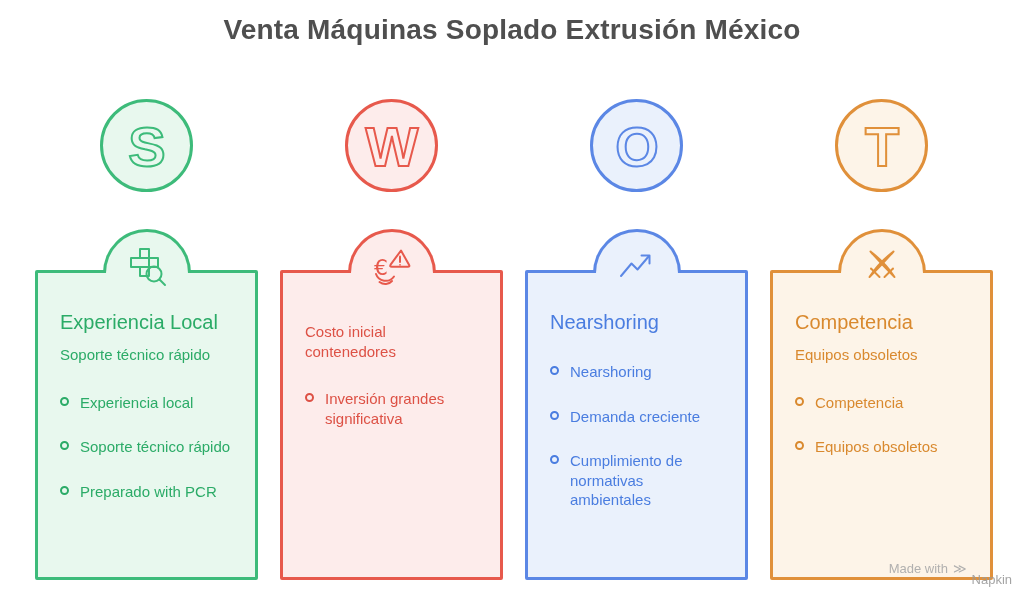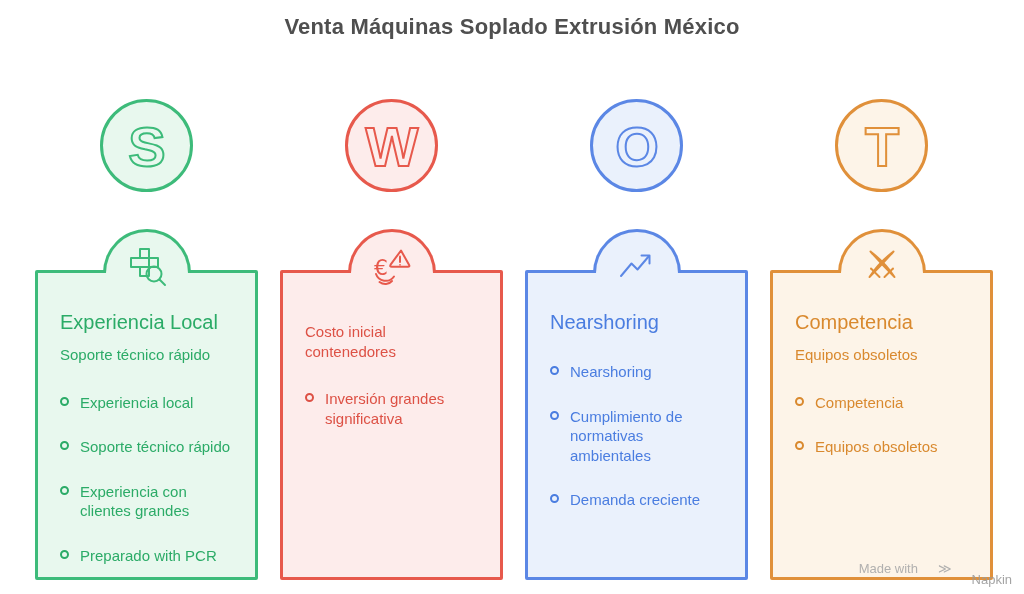--- a/index.html
+++ b/index.html
@@ -11,21 +11,21 @@
     font-family: "Liberation Sans", "DejaVu Sans", sans-serif;
     overflow: hidden;
     position: relative;
   }
   .main-title {
     position: absolute;
     top: 14px;
     left: 0;
     width: 1024px;
     text-align: center;
-    font-size: 22px;
+    font-size: 28px;
     font-weight: bold;
     color: #4f4f4f;
     letter-spacing: 0.2px;
   }
   .columns {
     position: absolute;
     top: 99px;
     left: 35px;
     display: flex;
     gap: 22px;
@@ -130,21 +130,21 @@
     border-radius: 50%;
   }
   .watermark {
     position: absolute;
     right: 12px;
     bottom: 7px;
     font-size: 13px;
     color: #a9a9a9;
     display: flex;
     align-items: center;
-    gap: 20px;
+    gap: 5px;
     opacity: 0.9;
   }
   .watermark .brand { color: #9b9b9b; margin-top: 23px; }
   .watermark .logo { font-size: 13px; color: #a9a9a9; }
 </style>
 </head>
 <body>
 
 <div class="main-title">Venta Máquinas Soplado Extrusión México</div>
 
@@ -169,24 +169,20 @@
       <h2 class="card-title">Experiencia Local</h2>
       <p class="card-subtitle">Soporte técnico rápido</p>
       <ul class="card-list">
           <li class="card-item">
           <span class="marker"></span>
           <span class="item-text">Experiencia local</span>
         </li>
           <li class="card-item">
           <span class="marker"></span>
           <span class="item-text">Soporte técnico rápido</span>
-        </li>
-          <li class="card-item">
-          <span class="marker"></span>
-          <span class="item-text">Experiencia con clientes grandes</span>
         </li>
           <li class="card-item">
           <span class="marker"></span>
           <span class="item-text">Preparado with PCR</span>
         </li>
         </ul>
     </div>
   </div>
 
   <div class="column" style="--accent: #e7594c; --accent-text: #dd5145; --bg: #fdeceb;">
@@ -232,25 +228,25 @@
         </svg>
       </div>
       <h2 class="card-title">Nearshoring</h2>
       <ul class="card-list">
           <li class="card-item">
           <span class="marker"></span>
           <span class="item-text">Nearshoring</span>
         </li>
           <li class="card-item">
           <span class="marker"></span>
+          <span class="item-text">Demanda creciente</span>
+        </li>
+          <li class="card-item">
+          <span class="marker"></span>
           <span class="item-text">Cumplimiento de normativas ambientales</span>
-        </li>
-          <li class="card-item">
-          <span class="marker"></span>
-          <span class="item-text">Demanda creciente</span>
         </li>
         </ul>
     </div>
   </div>
 
   <div class="column" style="--accent: #e0903a; --accent-text: #d9892e; --bg: #fdf4e8;">
     <div class="letter-circle">
       <svg width="86" height="86" viewBox="0 0 86 86">
         <text x="43" y="63" text-anchor="middle">T</text>
       </svg>

